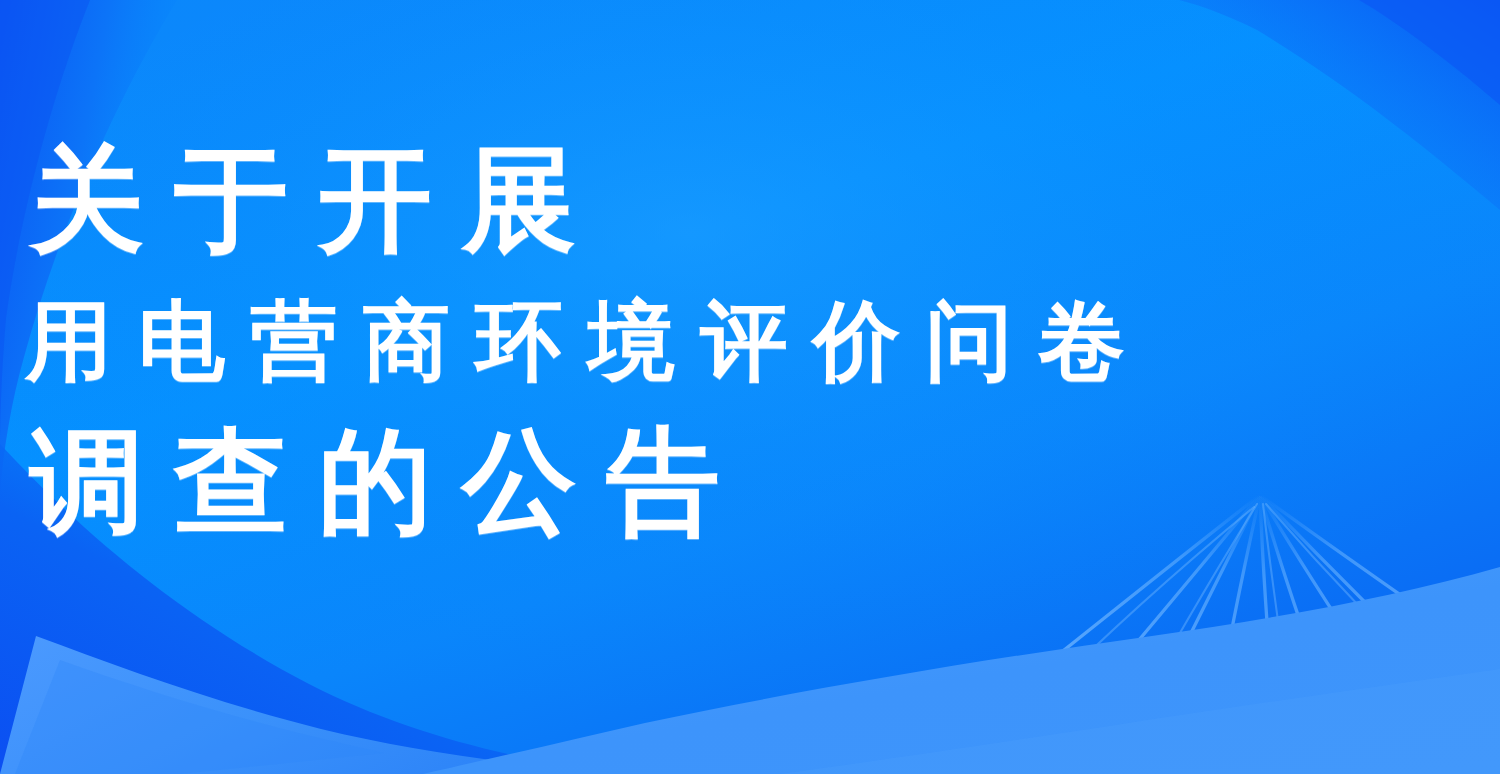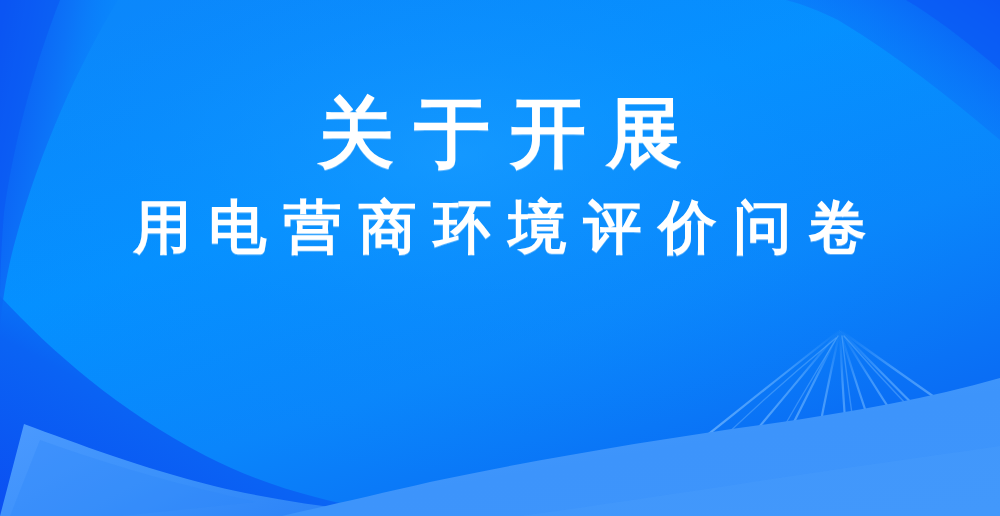--- a/index.html
+++ b/index.html
@@ -26,21 +26,20 @@
     display: block;
   }
 
   
   .title-block {
     position: absolute;
     left: 0;
     right: 0;
     top: 86px;
     z-index: 40;
-    text-align: center;
     pointer-events: none;
   }
   .title-line {
     display: block;
     color: #ffffff;
     font-weight: 700;
     font-size: 76px;
     line-height: 94px;
     letter-spacing: 20px;
     text-indent: 20px;
@@ -154,15 +153,16 @@
   </svg>
 
   <svg class="bg-layer" viewBox="0 0 1000 516" preserveAspectRatio="none" aria-hidden="true">
     <path d="M1000,516 L1000,378 C930,398 852,412 768,424 C652,440 534,460 430,482 C378,494 326,506 282,516 Z" fill="url(#gBottomArc)"></path>
     <path d="M1000,516 L1000,446 C918,458 828,470 740,484 C660,496 580,508 520,516 Z" fill="#4a9efd" opacity="0.35"></path>
   </svg>
 
   <div class="title-block">
     <span class="title-line">关于开展</span>
     <span class="title-line wide">用电营商环境评价问卷</span>
+    <span class="title-line">调查的公告</span>
   </div>
 
 </div>
 
 </body></html>

